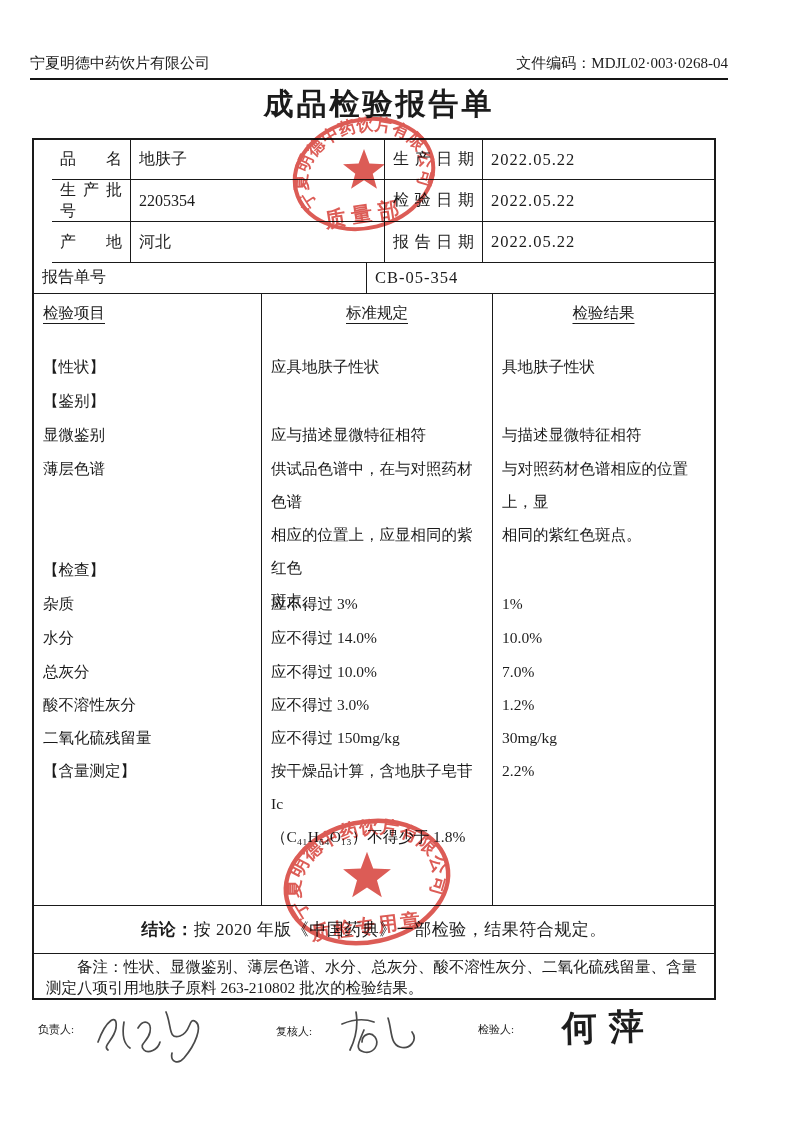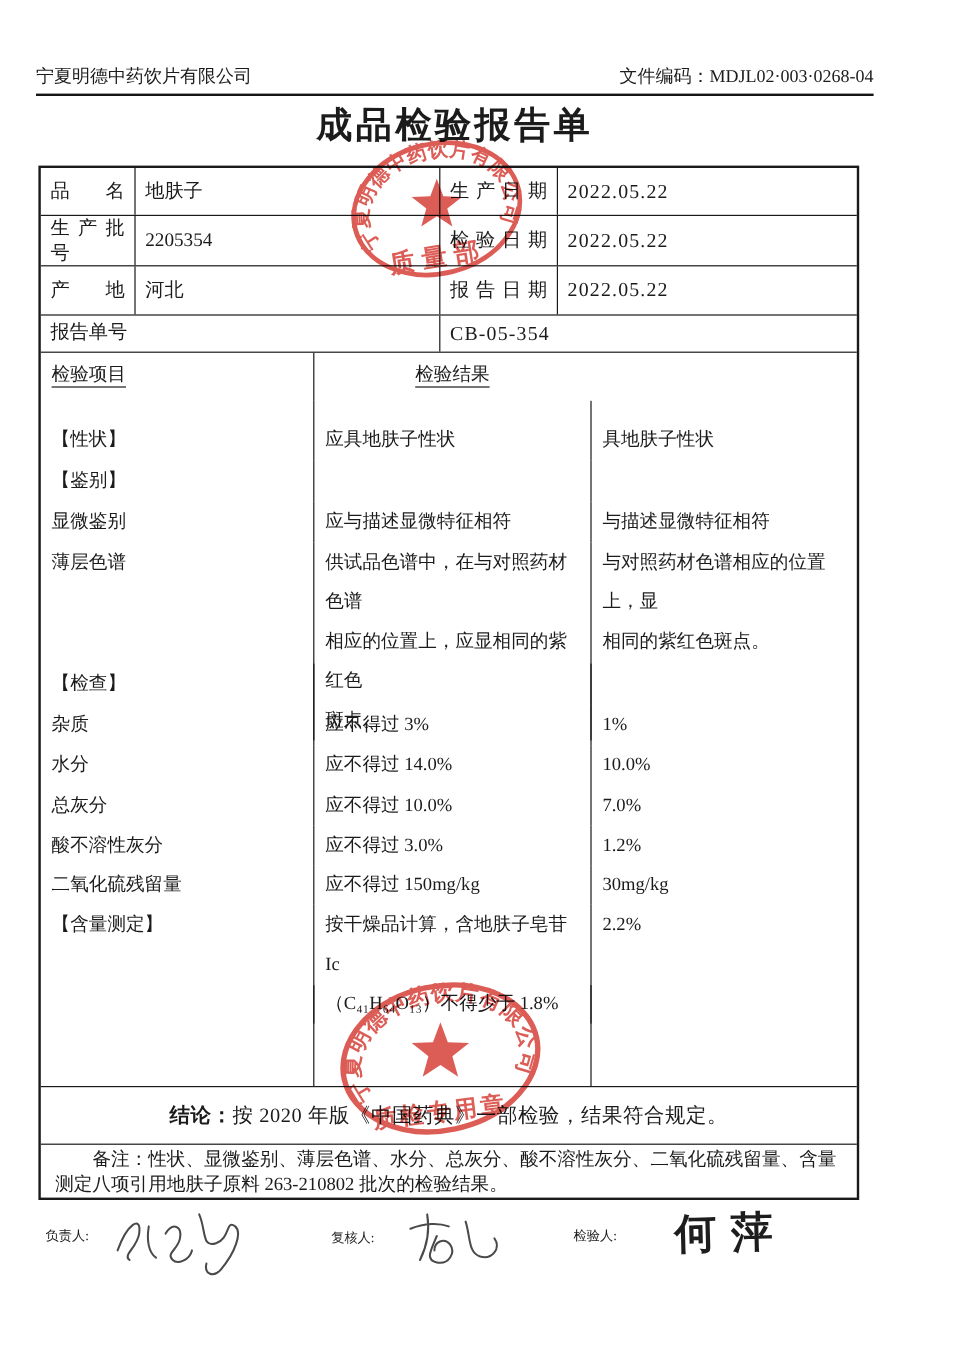--- a/index.html
+++ b/index.html
@@ -30,20 +30,21 @@
   .doc-table {
     position: absolute; left: 32px; top: 138px; width: 684px; height: 862px;
     border: 2px solid #1a1a1a;
     display: flex; flex-direction: column;
     font-size: 16px;
   }
   .info-row {
     height: 42px; display: grid;
     grid-template-columns: 78px 254px 98px 1fr;
     border-bottom: 1.6px solid #1a1a1a;
+    margin-left: 18px;
   }
   .report-row {
     height: 32.5px; display: grid;
     grid-template-columns: 332px 1fr;
     border-bottom: 1.6px solid #1a1a1a;
   }
   .cell { display: flex; align-items: center; padding: 0 8px; overflow: hidden; }
   .bl { border-left: 1.6px solid #1a1a1a; }
   .jl { display: block; width: 100%; text-align: justify; text-align-last: justify; }
   .val { letter-spacing: 1px; font-size: 16.5px; }
@@ -124,20 +125,21 @@
       <div class="cell bl val">2022.05.22</div>
     </div>
     <div class="report-row">
       <div class="cell">报告单号</div>
       <div class="cell bl val">CB-05-354</div>
     </div>
 
     <div class="insp">
       <div class="insp-row h-head">
         <div class="ic"><span class="u">检验项目</span></div>
+        <div class="ic ic2 tc"><span class="u">标准规定</span></div>
         <div class="ic ic2 tc"><span class="u">检验结果</span></div>
       </div>
       <div class="insp-row h-sp">
         <div class="ic"></div>
           <div class="ic ic2"></div>
           <div class="ic ic2"></div>
       </div>
       <div class="insp-row h1">
         <div class="ic">【性状】</div>
         <div class="ic ic2">应具地肤子性状</div>

